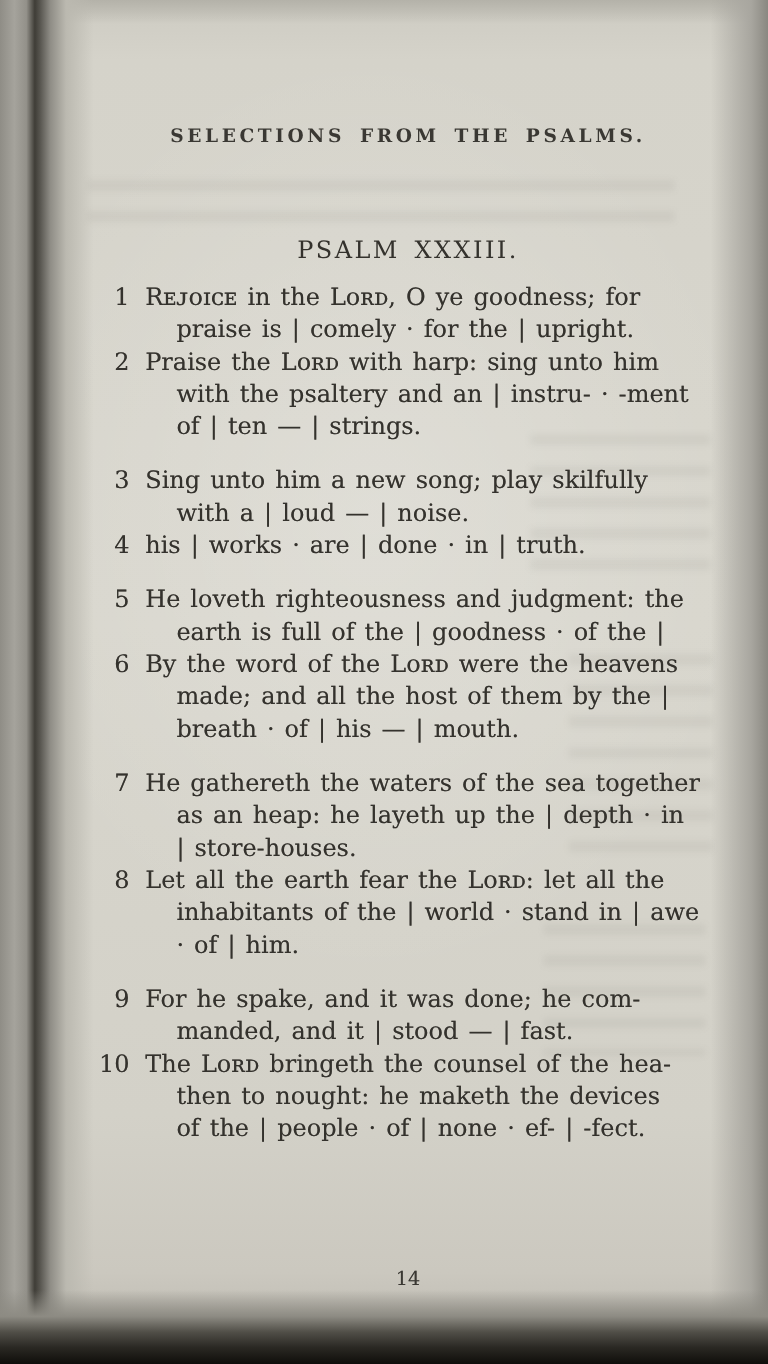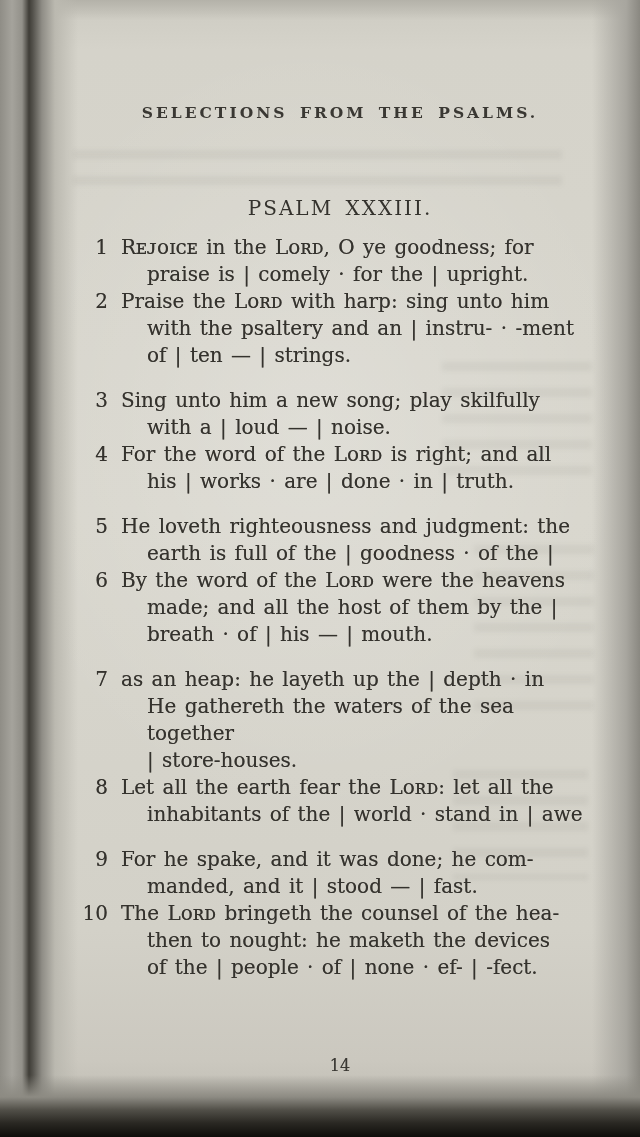--- a/index.html
+++ b/index.html
@@ -165,21 +165,20 @@
       <div class="verse group-break">
         <div class="vnum">3</div>
         <div class="vtext">
           <div class="line">Sing unto him a new song; play skilfully</div>
           <div class="line">with a | loud — | noise.</div>
         </div>
       </div>
       <div class="verse">
         <div class="vnum">4</div>
         <div class="vtext">
-          <div class="line">For the word of the Lᴏʀᴅ is right; and all</div>
           <div class="line">his | works · are | done · in | truth.</div>
         </div>
       </div>
       <div class="verse group-break">
         <div class="vnum">5</div>
         <div class="vtext">
           <div class="line">He loveth righteousness and judgment: the</div>
           <div class="line">earth is full of the | goodness · of the |</div>
         </div>
       </div>
@@ -187,30 +186,31 @@
         <div class="vnum">6</div>
         <div class="vtext">
           <div class="line">By the word of the Lᴏʀᴅ were the heavens</div>
           <div class="line">made; and all the host of them by the |</div>
           <div class="line">breath · of | his — | mouth.</div>
         </div>
       </div>
       <div class="verse group-break">
         <div class="vnum">7</div>
         <div class="vtext">
+          <div class="line">He gathereth the waters of the sea together</div>
           <div class="line">as an heap: he layeth up the | depth · in</div>
-          <div class="line">He gathereth the waters of the sea together</div>
           <div class="line">| store-houses.</div>
         </div>
       </div>
       <div class="verse">
         <div class="vnum">8</div>
         <div class="vtext">
           <div class="line">Let all the earth fear the Lᴏʀᴅ: let all the</div>
           <div class="line">inhabitants of the | world · stand in | awe</div>
+          <div class="line">· of | him.</div>
         </div>
       </div>
       <div class="verse group-break">
         <div class="vnum">9</div>
         <div class="vtext">
           <div class="line">For he spake, and it was done; he com-</div>
           <div class="line">manded, and it | stood — | fast.</div>
         </div>
       </div>
       <div class="verse">

